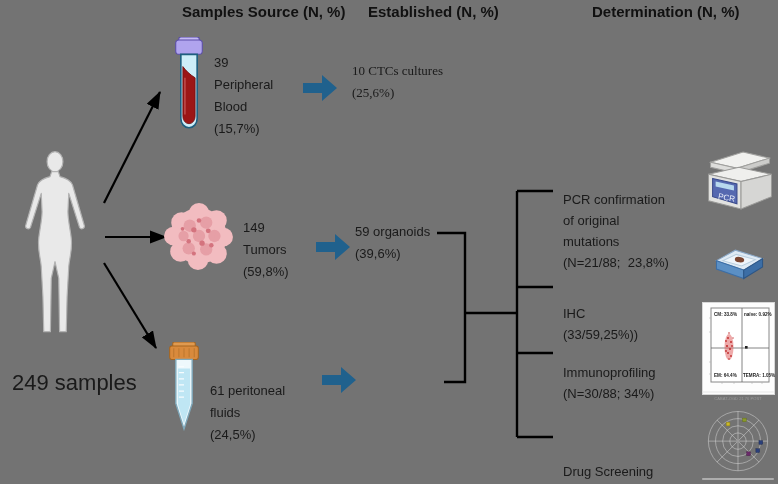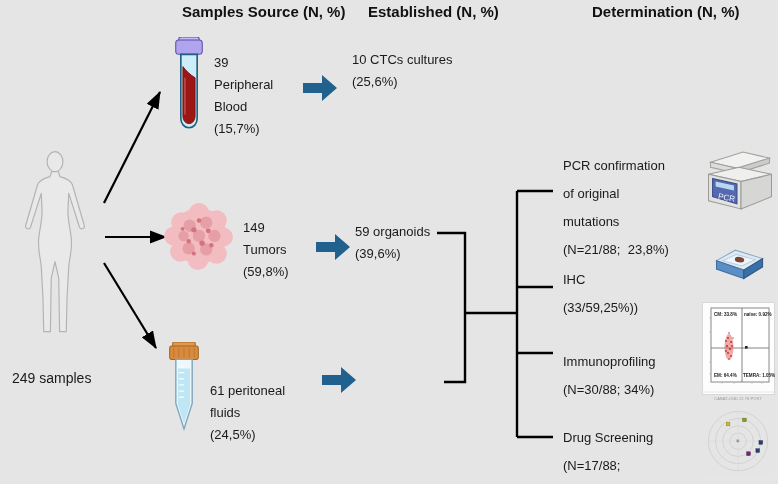--- a/index.html
+++ b/index.html
@@ -1,24 +1,24 @@
 <!DOCTYPE html>
 <html><head>
 <meta charset="utf-8">
 <style>
   html,body{margin:0;padding:0;background:#ffffff;}
   .canvas{
-    position:relative;width:778px;height:484px;background:#e5e5e5;overflow:hidden;
+    position:relative;width:778px;height:484px;background:#737373;overflow:hidden;
     font-family:"Liberation Sans", sans-serif;color:#1a1a1a;
   }
   .overlay{position:absolute;left:0;top:0;width:778px;height:484px;}
   .hdr{position:absolute;top:3px;font-size:15px;font-weight:bold;white-space:pre;color:#111;}
   .txt{position:absolute;font-size:13px;line-height:22px;white-space:pre-wrap;color:#1a1a1a;}
-  .det{line-height:28px;}
-  .caption{position:absolute;font-size:14px;color:#1a1a1a;white-space:pre;}
+  .det{line-height:21px;margin-top:37px;}
+  .caption{position:absolute;font-size:22px;color:#1a1a1a;white-space:pre;}
   .icon{position:absolute;}
   svg{display:block;}
 </style>
 </head>
 <body>
 
 <div class="canvas">
 
   <svg class="overlay" width="778" height="484" viewBox="0 0 778 484">
     <defs>
@@ -130,32 +130,32 @@
     <svg width="35" height="28" viewBox="0 0 35 28">
         <polygon points="0,9 19,9 19,1 34,14 19,27 19,19 0,19" fill="#20618D"></polygon>
       </svg>
   </div>
   <div class="icon" style="left:322px;top:366px;">
     <svg width="35" height="28" viewBox="0 0 35 28">
         <polygon points="0,9 19,9 19,1 34,14 19,27 19,19 0,19" fill="#20618D"></polygon>
       </svg>
   </div>
 
-  <div class="txt" style="left:352px;top:49px;">10 CTCs cultures
+  <div class="txt" style="left:352px;top:60px;font-family:Liberation Serif, serif;">10 CTCs cultures
 (25,6%)</div>
   <div class="txt" style="left:355px;top:221px;">59 organoids
 (39,6%)</div>
 
   <div class="txt det" style="left:563px;top:152px;">PCR confirmation
 of original
 mutations
 (N=21/88;  23,8%)</div>
   <div class="txt det" style="left:563px;top:266px;">IHC
 (33/59,25%))</div>
-  <div class="txt det" style="left:563px;top:348px;">Immunoprofiling
+  <div class="txt det" style="left:563px;top:325px;">Immunoprofiling
 (N=30/88; 34%)</div>
   <div class="txt det" style="left:563px;top:424px;">Drug Screening
 (N=17/88;
 19,3%)</div>
 
   <div class="icon" style="left:702px;top:150px;">
     <svg width="74" height="66" viewBox="0 0 72 65">
       <polygon points="8,12 40,2 66,8 34,18" fill="#f1f1ef" stroke="#a0a09e"></polygon>
       <polygon points="8,12 34,18 34,23 8,17" fill="#dddddb" stroke="#a0a09e"></polygon>
       <polygon points="34,18 66,8 66,13 34,23" fill="#cccccA" stroke="#a0a09e"></polygon>

